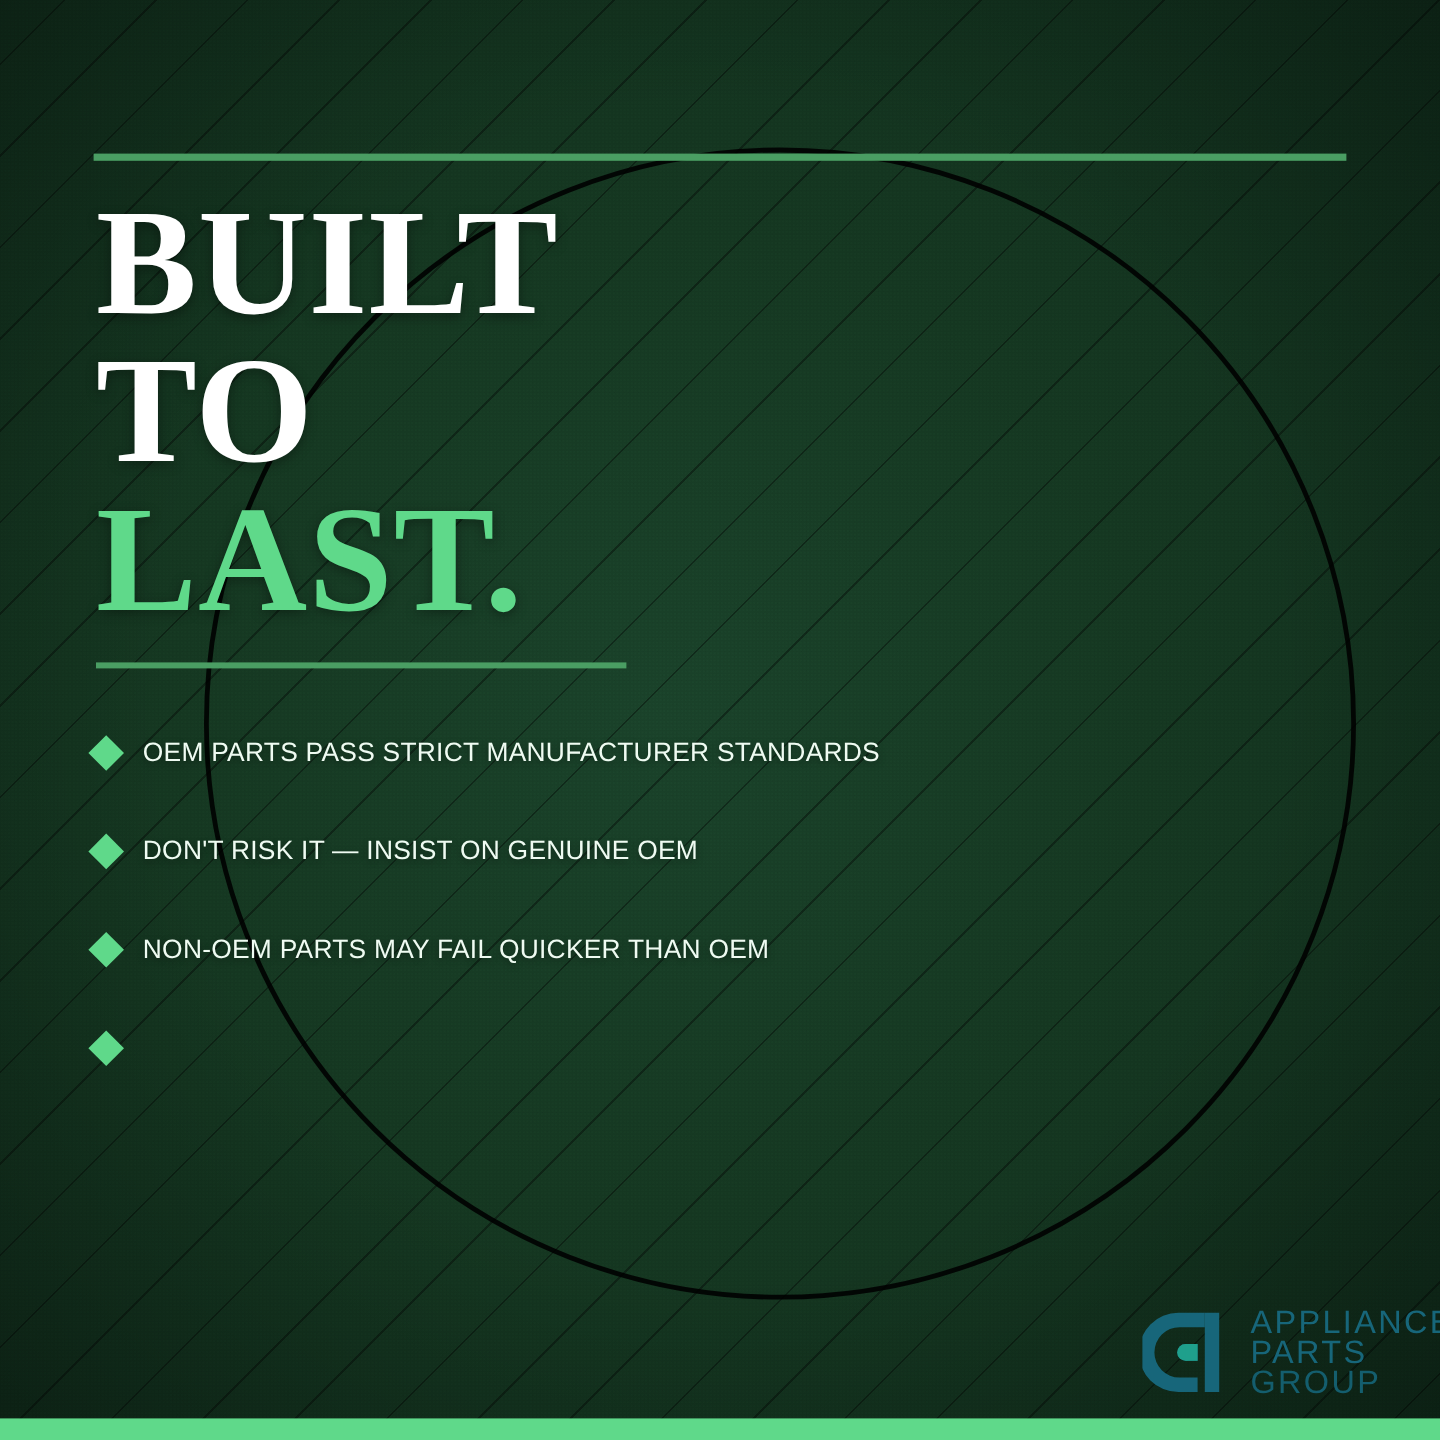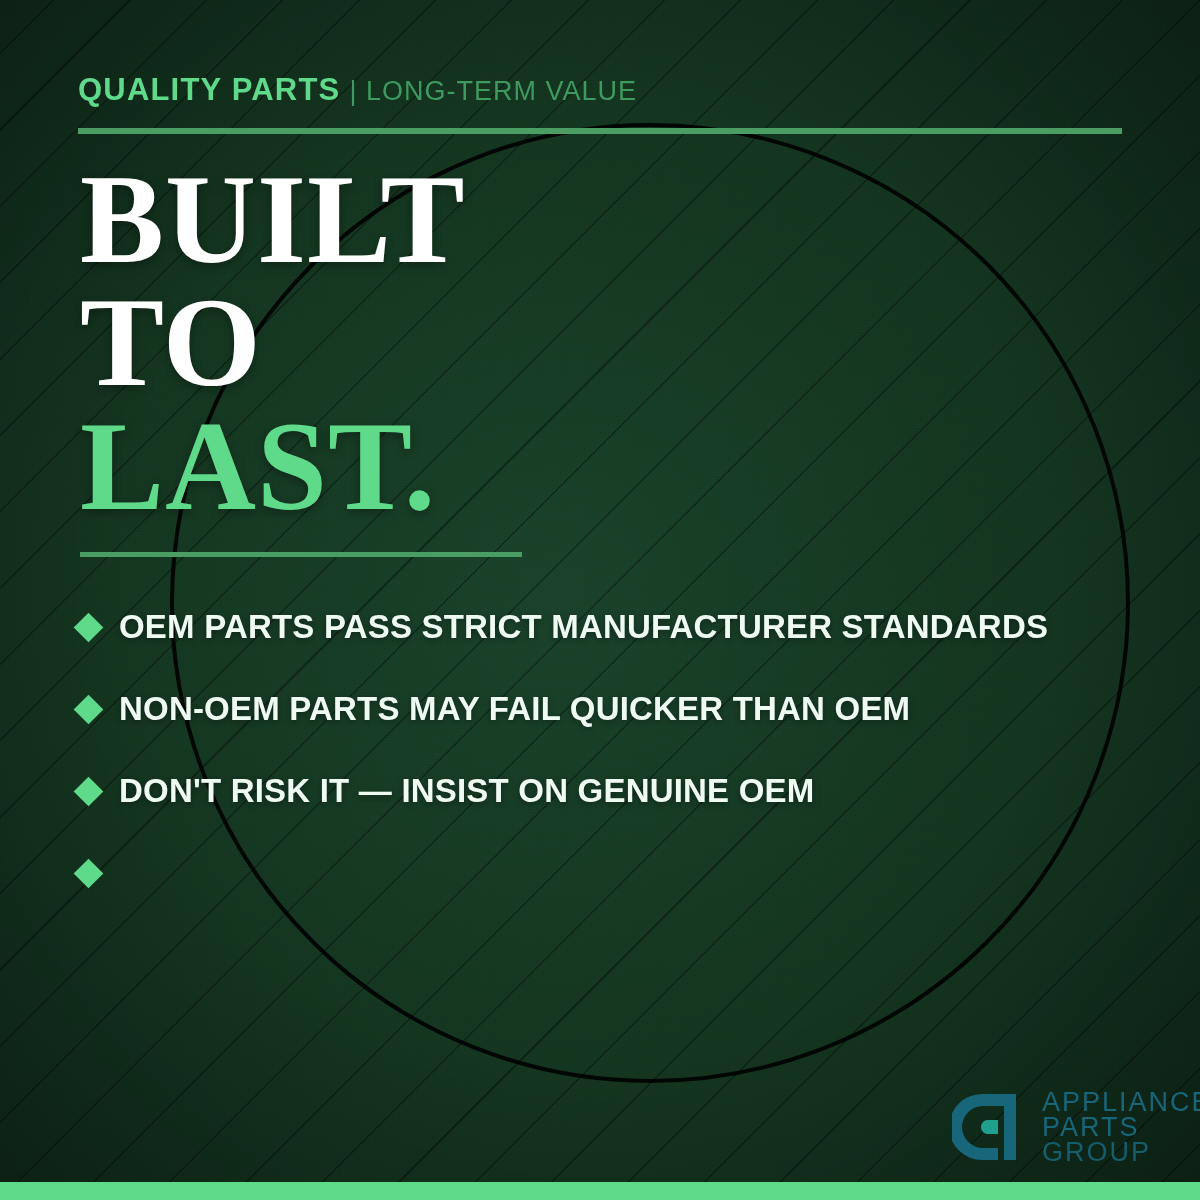--- a/index.html
+++ b/index.html
@@ -143,22 +143,22 @@
   }
   .diamond {
     width: 21px;
     height: 21px;
     background: #5FD98A;
     transform: rotate(45deg);
     flex: 0 0 auto;
     margin-right: 20px;
   }
   .bullet-text {
-    font-size: 33px;
-    font-weight: bold;
+    font-size: 22px;
+    font-weight: normal;
     letter-spacing: 0.2px;
     color: #EFFBF2;
     white-space: nowrap;
     text-shadow: 0 2px 6px rgba(0,0,0,0.35);
   }
 
   
   .logo {
     position: absolute;
     left: 952px;
@@ -202,49 +202,46 @@
 <div id="poster">
 
   <div class="bg-base"></div>
   <div class="bg-stripes"></div>
   <div class="bg-noise"></div>
   <div class="deco-circle"></div>
   <div class="bg-vignette"></div>
 
   <div class="content">
 
-    <div class="eyebrow">
-      <span class="strong">QUALITY PARTS</span><span class="light">| LONG-TERM VALUE</span>
-    </div>
 
     <div class="rule-header"></div>
 
     <div class="headline">
       <span class="line l1">BUILT</span>
       <span class="line l2">TO</span>
       <span class="line l3">LAST.</span>
     </div>
 
     <div class="rule-sub"></div>
 
     <div class="bullets">
 
       <div class="bullet-row">
         <span class="diamond"></span>
         <span class="bullet-text">OEM PARTS PASS STRICT MANUFACTURER STANDARDS</span>
       </div>
 
       <div class="bullet-row">
         <span class="diamond"></span>
+        <span class="bullet-text">DON'T RISK IT — INSIST ON GENUINE OEM</span>
+      </div>
+
+      <div class="bullet-row">
+        <span class="diamond"></span>
         <span class="bullet-text">NON-OEM PARTS MAY FAIL QUICKER THAN OEM</span>
-      </div>
-
-      <div class="bullet-row">
-        <span class="diamond"></span>
-        <span class="bullet-text">DON'T RISK IT — INSIST ON GENUINE OEM</span>
       </div>
 
       <div class="bullet-row">
         <span class="diamond"></span>
       </div>
 
     </div>
 
     <div class="logo">
       <span class="logo-mark">

